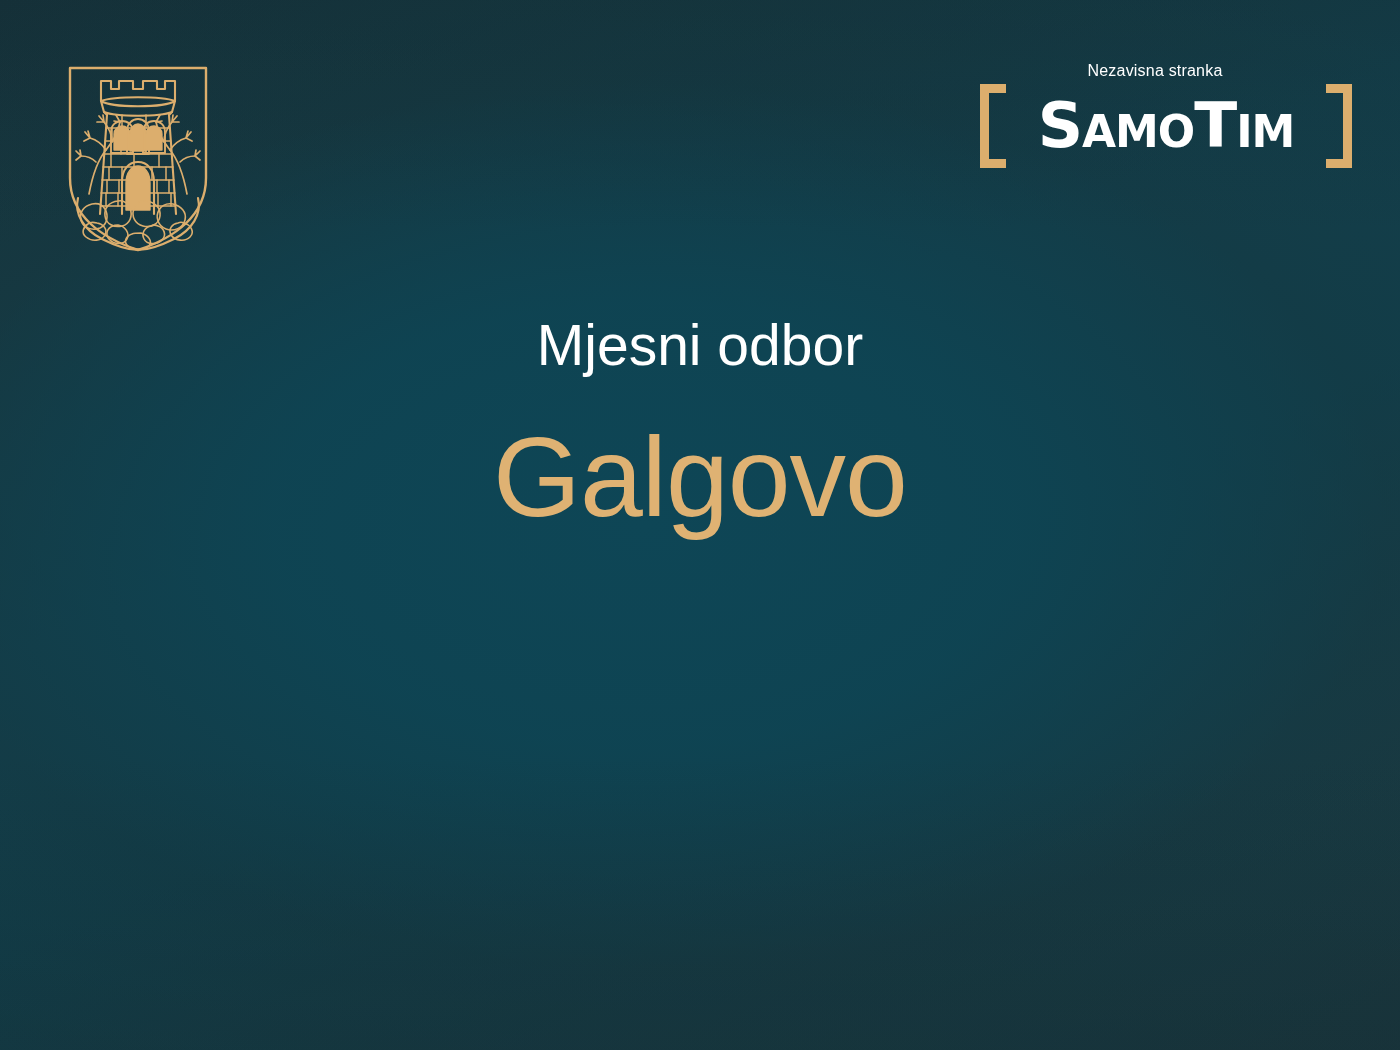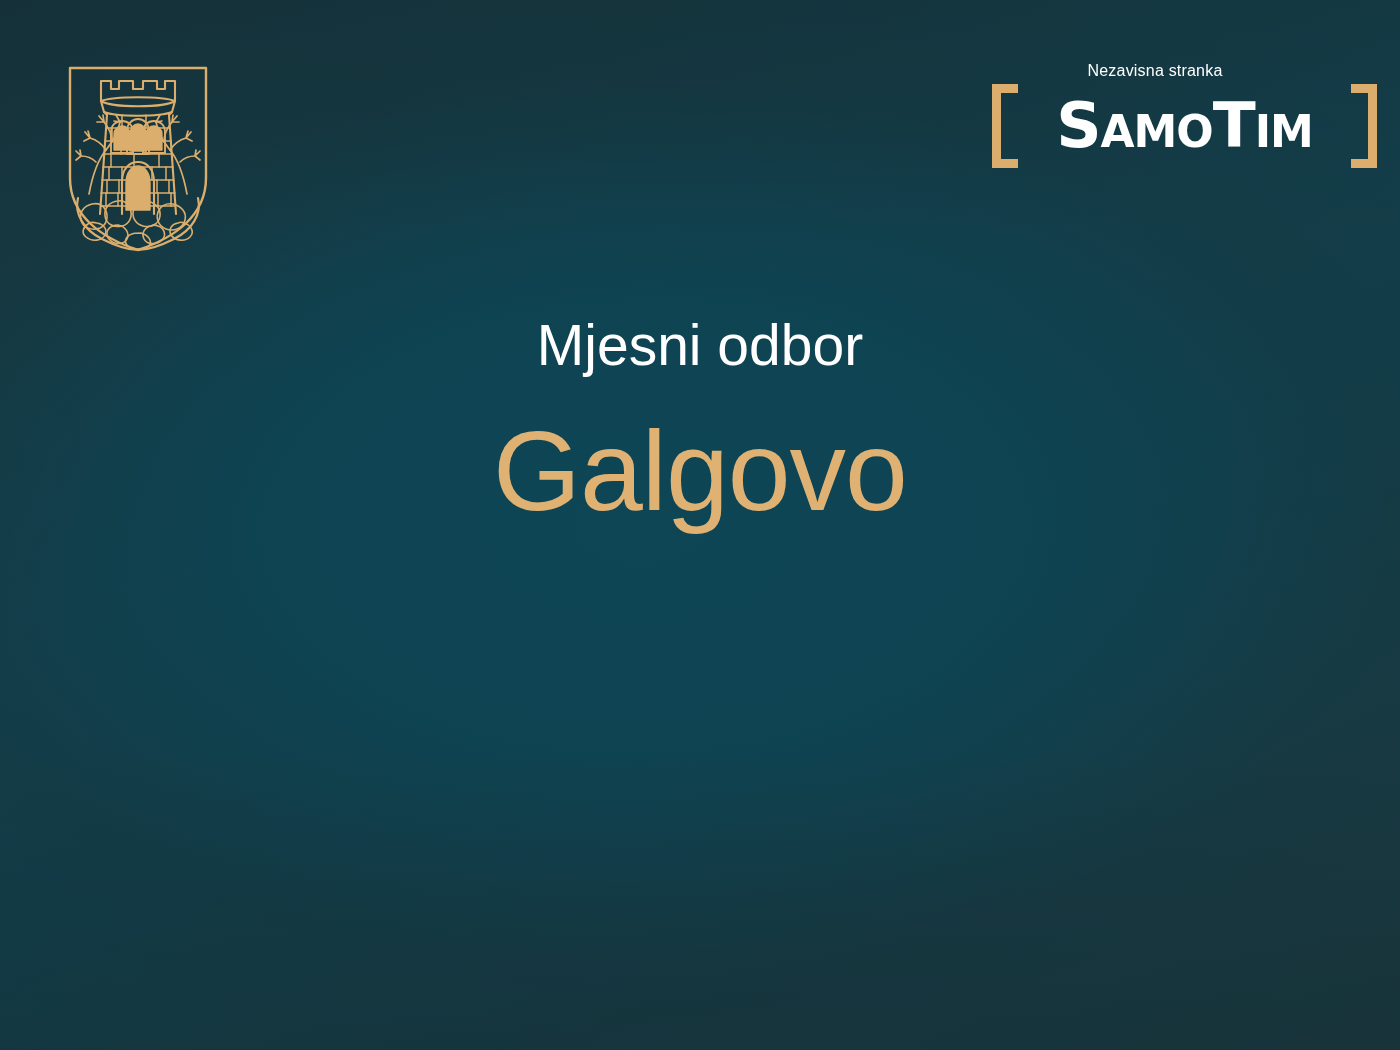--- a/index.html
+++ b/index.html
@@ -65,25 +65,24 @@
     text-align: center;
     color: #ffffff;
     font-size: 16px;
     font-weight: normal;
     letter-spacing: 0.2px;
     line-height: 26px;
     white-space: nowrap;
   }
   .logo-mark {
     position: absolute;
-    left: 16px;
+    left: 4px;
     top: 26px;
     width: 372px;
     height: 84px;
-    padding-left: 13px;
   }
   .bracket {
     position: absolute;
     top: 0;
     width: 26px;
     height: 84px;
     box-sizing: border-box;
     border-top: 9px solid #dcae6d;
     border-bottom: 9px solid #dcae6d;
   }
@@ -121,21 +120,21 @@
     font-weight: normal;
     line-height: 74px;
     letter-spacing: 0px;
   }
   .headline {
     color: #dfb273;
     font-size: 113px;
     font-weight: normal;
     line-height: 134px;
     letter-spacing: -1px;
-    margin-top: 22px;
+    margin-top: 28px;
   }
 </style>
 </head>
 <body>
 
 <div class="slide">
 
   <div class="crest">
     <svg viewBox="0 0 152 198" xmlns="http://www.w3.org/2000/svg" fill="none" stroke="#dcae6d" stroke-width="2.1" stroke-linecap="round" stroke-linejoin="round">
 

